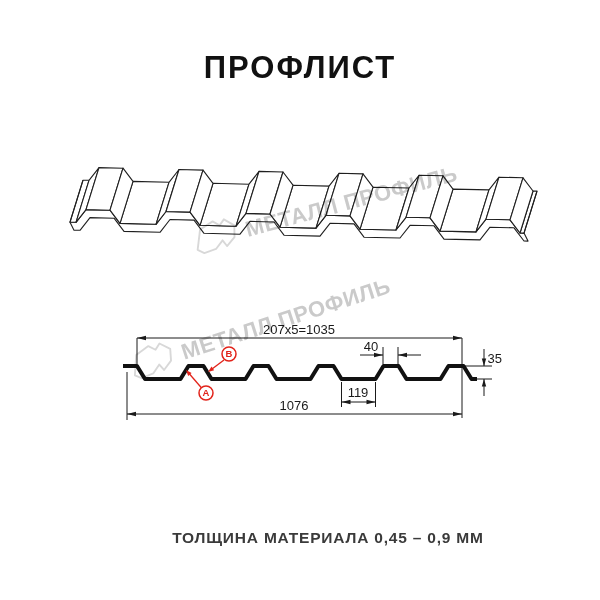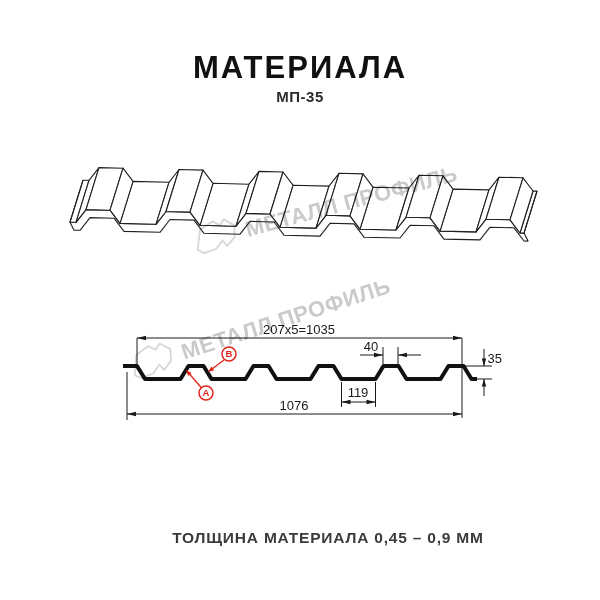--- a/index.html
+++ b/index.html
@@ -24,22 +24,21 @@
   .profile{fill:none;stroke:#111;stroke-width:4;stroke-linejoin:round;stroke-linecap:square;}
   .red{stroke:#e2231a;}
   .redfill{fill:#e2231a;stroke:none;}
   .marklabel{font-family:"Liberation Sans",sans-serif;font-size:9.5px;font-weight:700;fill:#e2231a;}
 </style>
 </head>
 <body>
 
 <div class="stage">
 
-  <div class="title">МАТЕРИАЛА</div>
-  <div class="subtitle">МП-35</div>
+  <div class="title">ПРОФЛИСТ</div>
 
   <svg class="sheet3d" width="478" height="105" viewBox="0 0 478 105" id="sheet3d">
       <polygon points="8.0,70.2 14.0,70.3 24.0,57.6 48.0,58.2 58.0,71.4 94.0,72.3 104.0,59.5 128.0,60.1 138.0,73.3 174.0,74.2 184.0,61.4 208.0,62.0 218.0,75.2 254.0,76.1 264.0,63.3 288.0,63.9 298.0,77.2 334.0,78.0 344.0,65.3 368.0,65.8 378.0,79.1 414.0,79.9 424.0,67.2 448.0,67.8 458.0,81.0 462.0,81.1 466.0,89.1 462.0,89.0 452.0,75.8 428.0,75.2 418.0,87.9 382.0,87.1 372.0,73.8 348.0,73.3 338.0,86.0 302.0,85.2 292.0,71.9 268.0,71.3 258.0,84.1 222.0,83.2 212.0,70.0 188.0,69.4 178.0,82.2 142.0,81.3 132.0,68.1 108.0,67.5 98.0,80.3 62.0,79.4 52.0,66.2 28.0,65.6 18.0,78.3 12.0,78.2" fill="#ffffff" stroke="#1f1f1f" stroke-width="1.1" stroke-linejoin="round"></polygon>
       <polygon points="8.0,70.2 14.0,70.3 27.0,28.3 21.0,28.2" fill="#ffffff" stroke="#1f1f1f" stroke-width="1.1" stroke-linejoin="round"></polygon>
       <polygon points="58.0,71.4 94.0,72.3 107.0,30.3 71.0,29.4" fill="#ffffff" stroke="#1f1f1f" stroke-width="1.1" stroke-linejoin="round"></polygon>
       <polygon points="138.0,73.3 174.0,74.2 187.0,32.2 151.0,31.3" fill="#ffffff" stroke="#1f1f1f" stroke-width="1.1" stroke-linejoin="round"></polygon>
       <polygon points="218.0,75.2 254.0,76.1 267.0,34.1 231.0,33.2" fill="#ffffff" stroke="#1f1f1f" stroke-width="1.1" stroke-linejoin="round"></polygon>
       <polygon points="298.0,77.2 334.0,78.0 347.0,36.0 311.0,35.2" fill="#ffffff" stroke="#1f1f1f" stroke-width="1.1" stroke-linejoin="round"></polygon>
       <polygon points="378.0,79.1 414.0,79.9 427.0,37.9 391.0,37.1" fill="#ffffff" stroke="#1f1f1f" stroke-width="1.1" stroke-linejoin="round"></polygon>
       <polygon points="458.0,81.0 462.0,81.1 475.0,39.1 471.0,39.0" fill="#ffffff" stroke="#1f1f1f" stroke-width="1.1" stroke-linejoin="round"></polygon>

